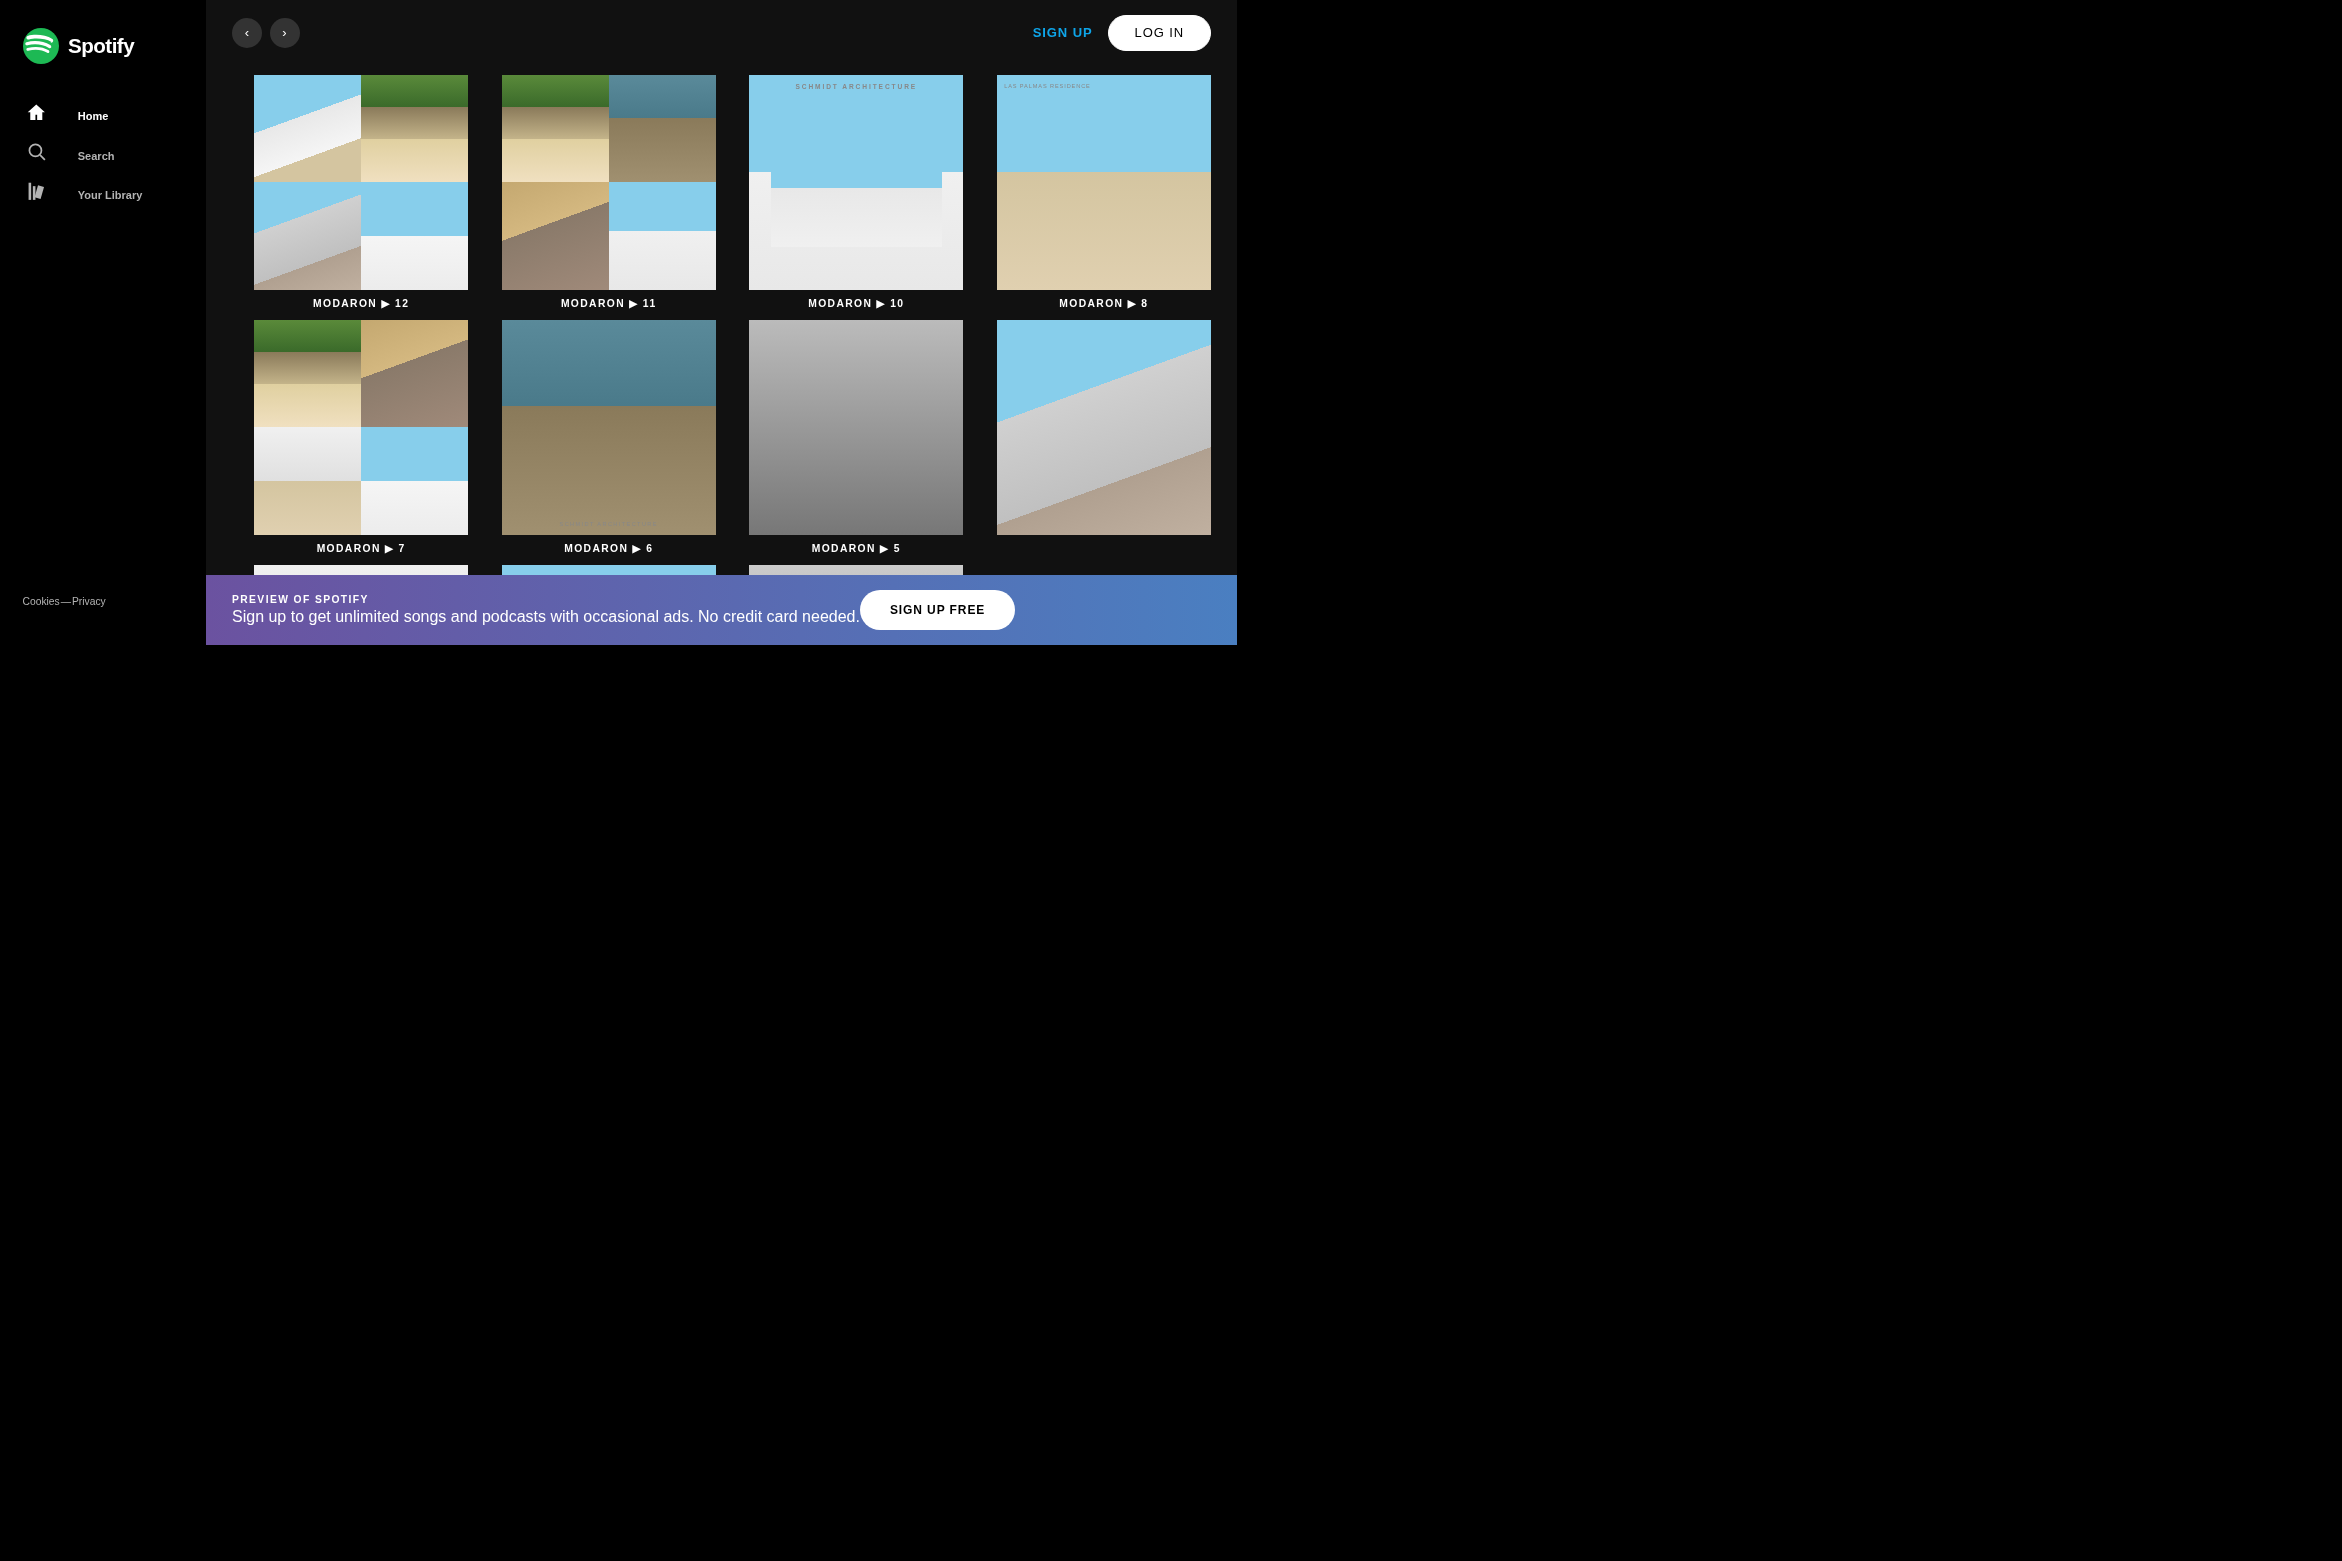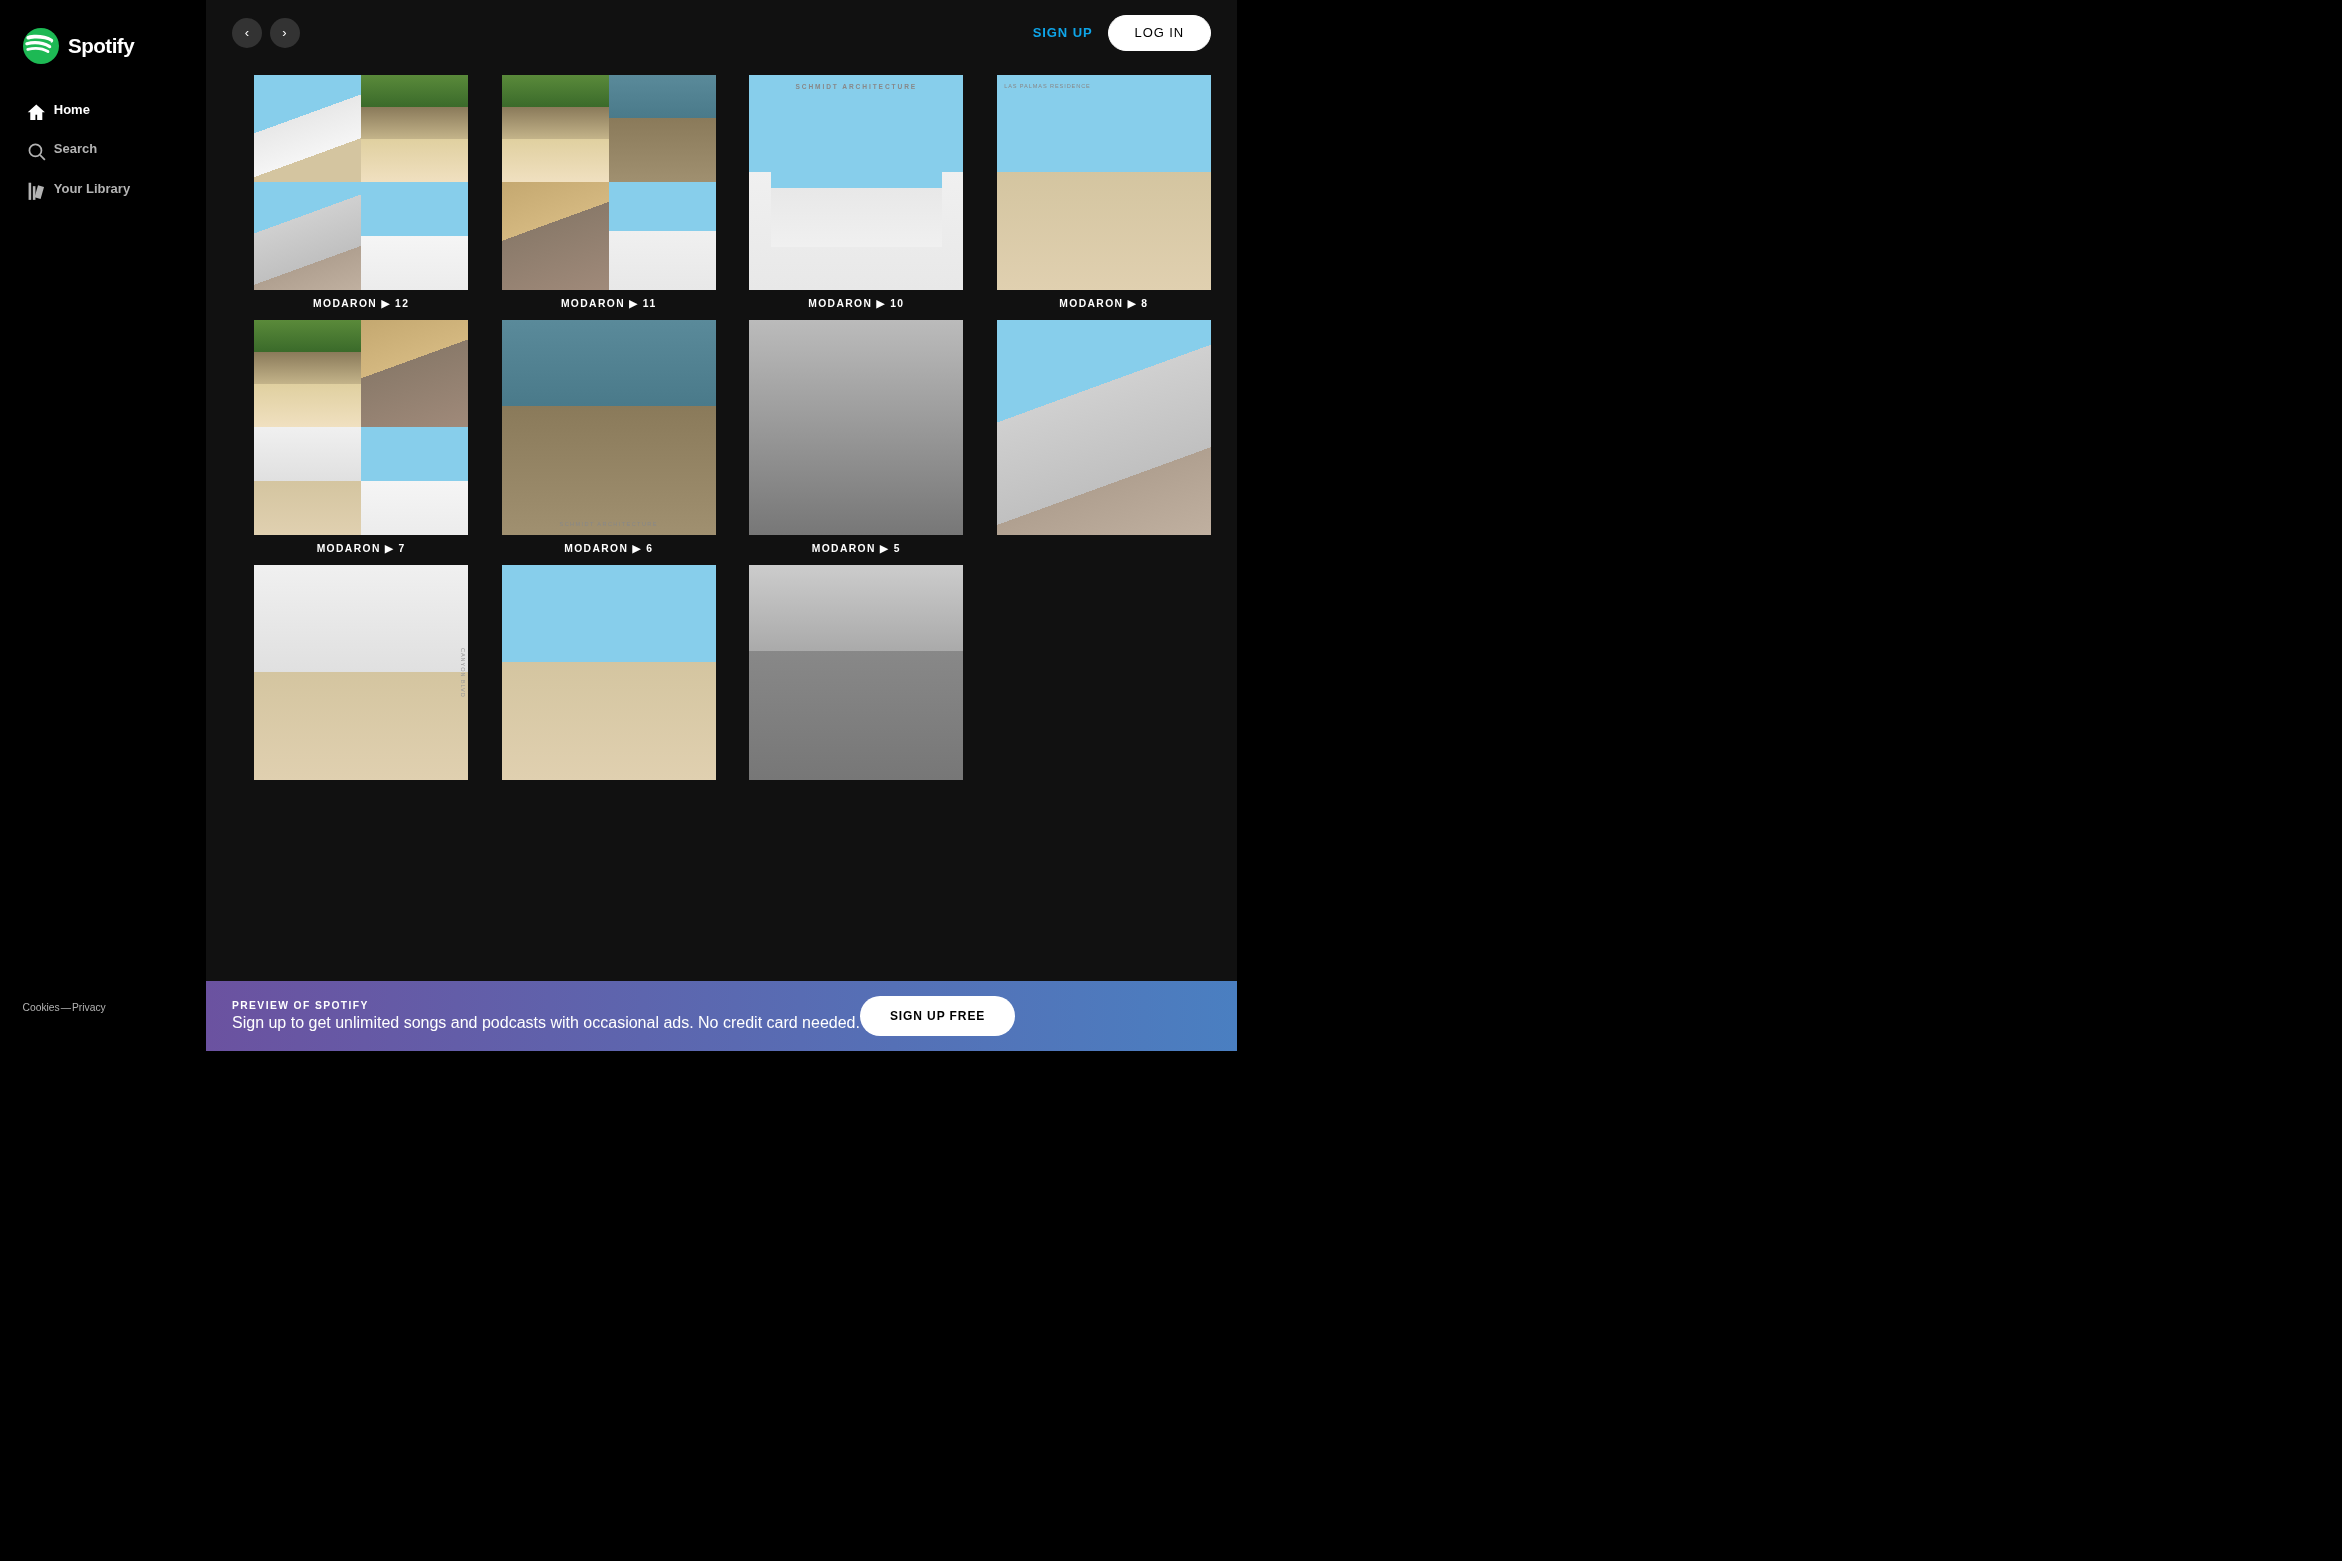--- a/index.html
+++ b/index.html
@@ -10,21 +10,21 @@
       width: 1237px;
       min-height: 843px;
       position: relative;
       overflow: hidden;
     }
 
     
     .app-wrapper {
       display: flex;
       flex-direction: column;
-      height: 1051px;
+      height: 645px;
     }
 
     .main-area {
       display: flex;
       flex: 1;
       overflow: hidden;
     }
 
     
     .sidebar {
@@ -55,27 +55,27 @@
       letter-spacing: -0.5px;
     }
 
     .nav-list {
       list-style: none;
       padding: 0 15px;
     }
 
     .nav-item {
       display: flex;
-      align-items: flex-start;
-      gap: 7px;
+      align-items: flex-end;
+      gap: 31px;
       padding: 9.4px 11.2px;
       cursor: pointer;
       border-radius: 3.7px;
       color: #b3b3b3;
-      font-size: 13px;
+      font-size: 11px;
       font-weight: 600;
       transition: color 0.2s;
     }
     .nav-item.active { color: #fff; }
 
     .nav-icon {
       width: 20.6px;
       height: 20.6px;
       flex-shrink: 0;
     }

